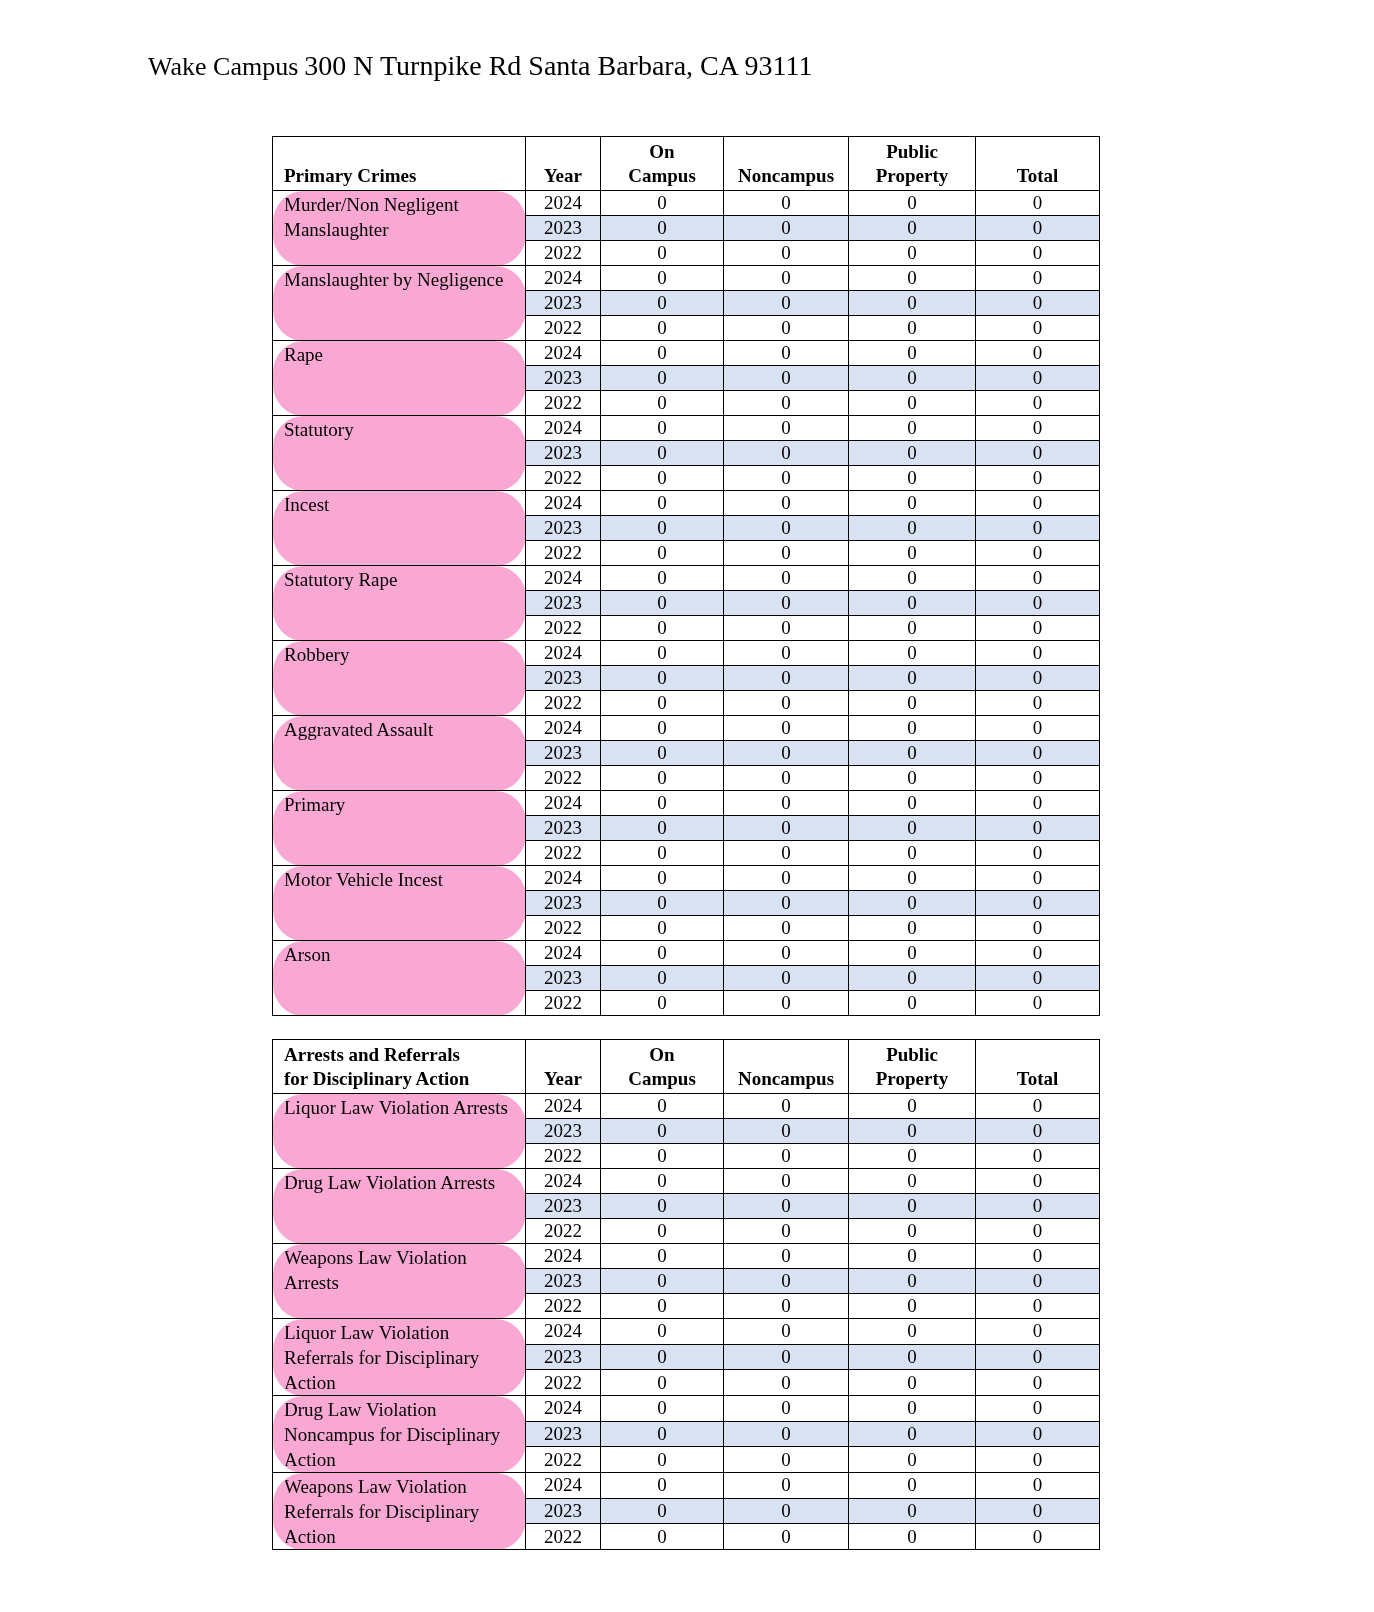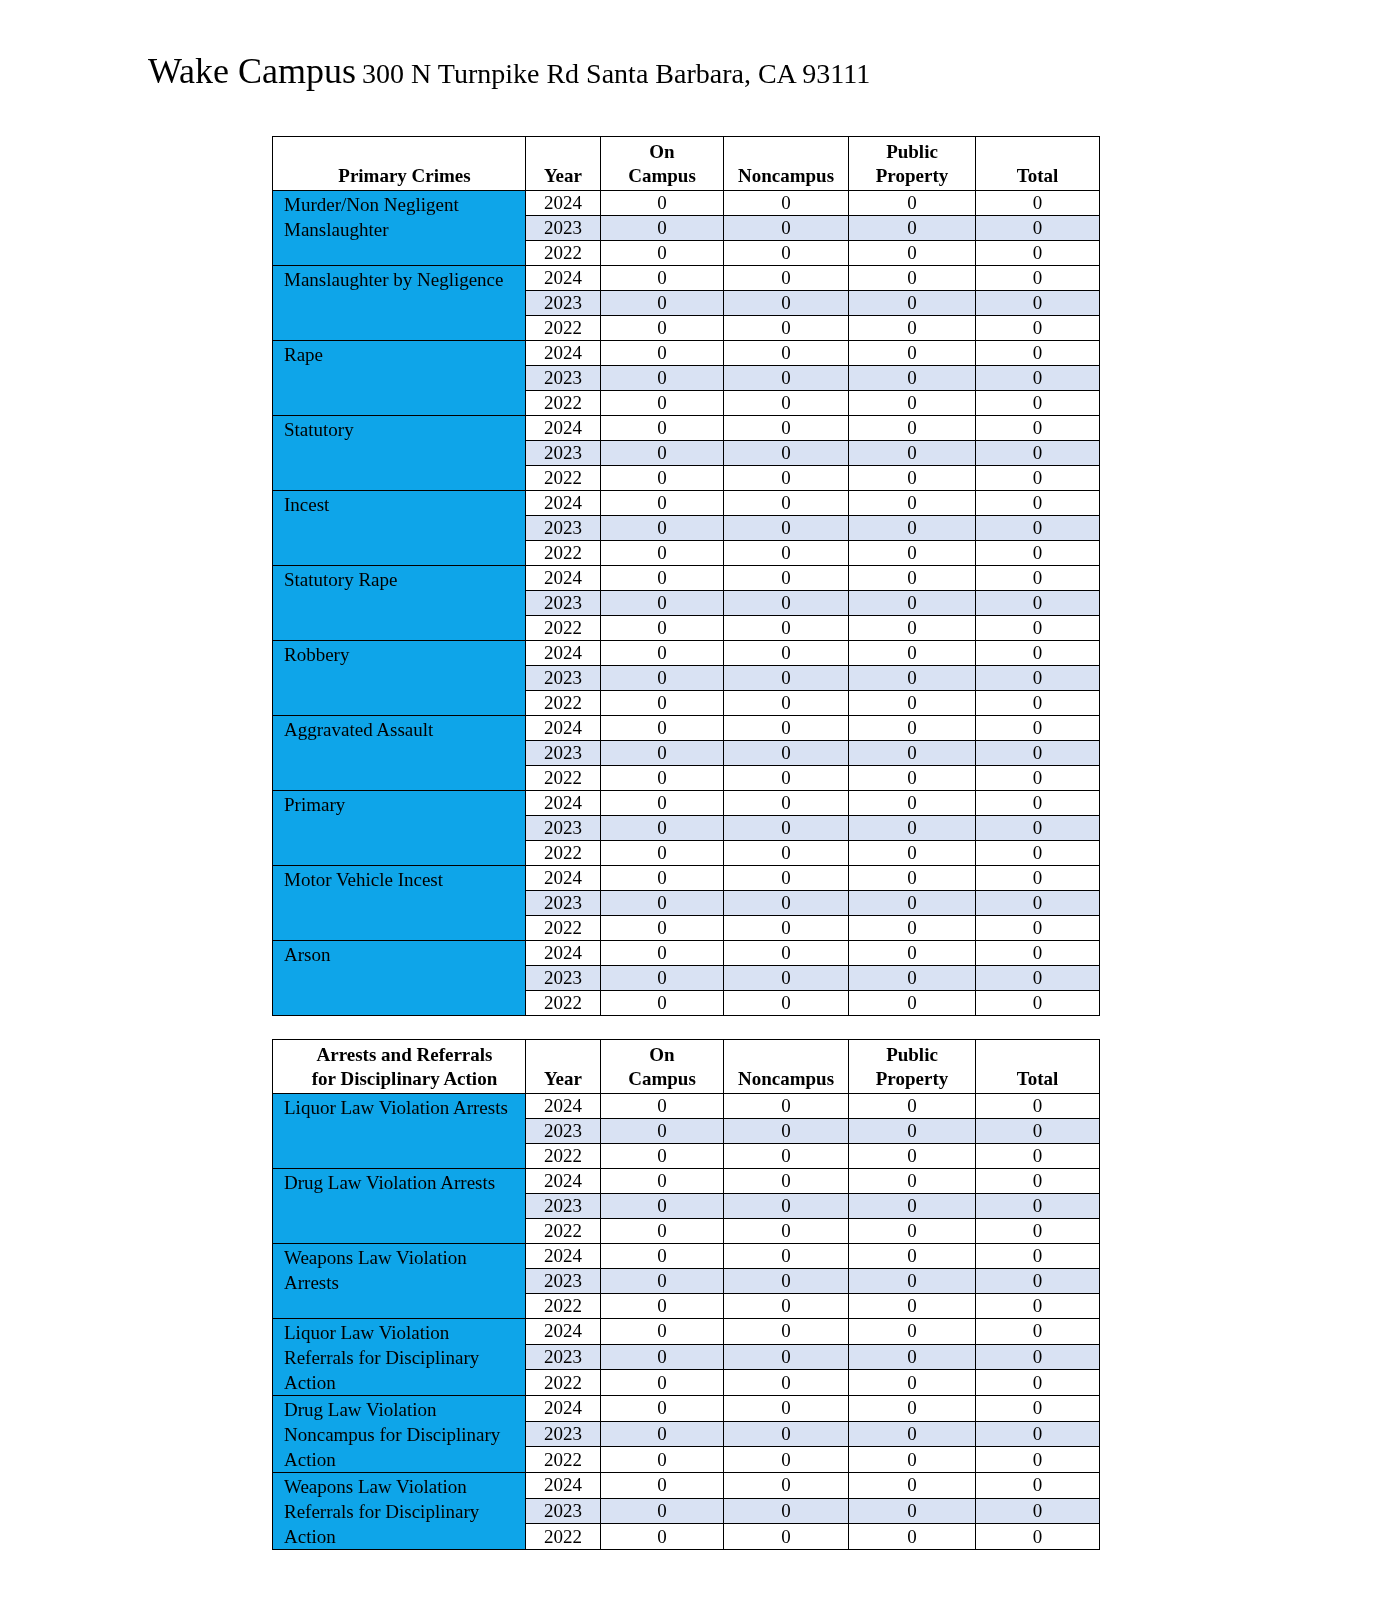--- a/index.html
+++ b/index.html
@@ -8,21 +8,21 @@
     background: #ffffff;
     font-family: "Liberation Serif", "DejaVu Serif", serif;
     color: #000000;
     position: relative;
   }
   .page-header {
     position: absolute;
     left: 148px; top: 50px;
     white-space: nowrap;
   }
-  .campus-name { font-size: 36px; }
+  .campus-name { font-size: 26px; }
   .campus-address { font-size: 28px; margin-left: 6px; }
 
   #tables-container {
     position: absolute;
     left: 272px; top: 136px;
   }
   table.stats-table {
     border-collapse: collapse;
     table-layout: fixed;
     width: 827px;
@@ -39,37 +39,38 @@
     font-weight: bold;
     vertical-align: bottom;
     text-align: center;
     white-space: pre-line;
     height: 51px;
     line-height: 24px;
     padding-bottom: 2px;
     margin-left: 9px;
   }
   .stats-table thead th.crime-col {
-    text-align: center;
+    text-align: left;
     padding-left: 11px;
   }
   .stats-table td {
     font-size: 19px;
     height: 24px;
     line-height: 24px;
     text-align: center;
     vertical-align: middle;
     background: #ffffff;
   }
   .stats-table td.crime-cell {
     vertical-align: top;
     text-align: left;
     padding: 1px 8px 0 11px;
     line-height: 25px;
-    background: #0ea5e9;
+    background: #f9a8d4;
+    border-radius: 31px;
   }
   .stats-table tr.shaded td { background: var(--row-shade, #d9e2f3); }
 </style>
 </head>
 <body>
 
 <div class="page-header">
   <span class="campus-name">Wake Campus</span><span class="campus-address">300 N Turnpike Rd Santa Barbara, CA 93111</span>
 </div>
 

